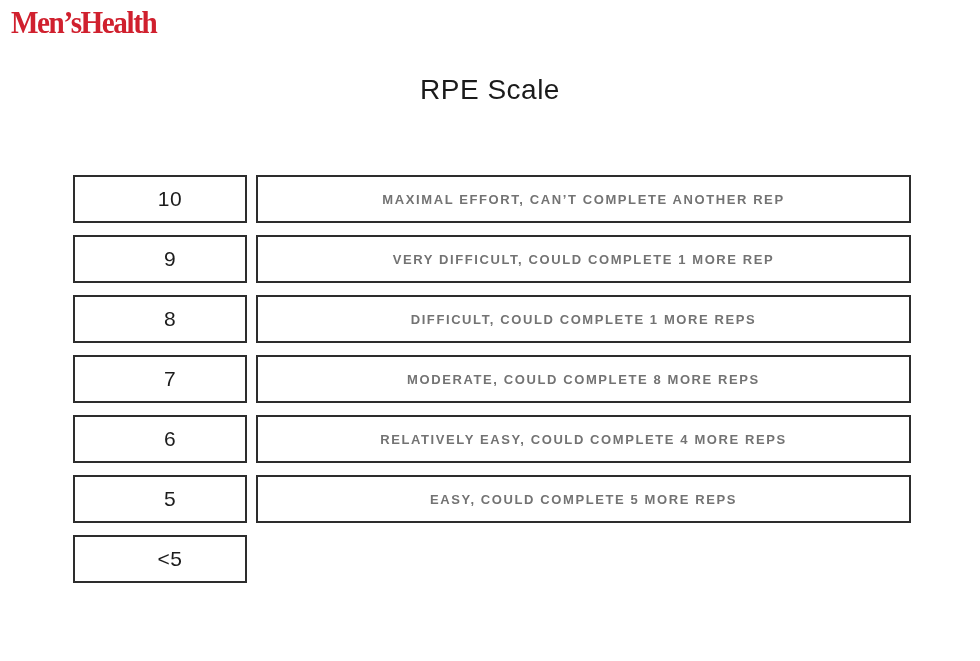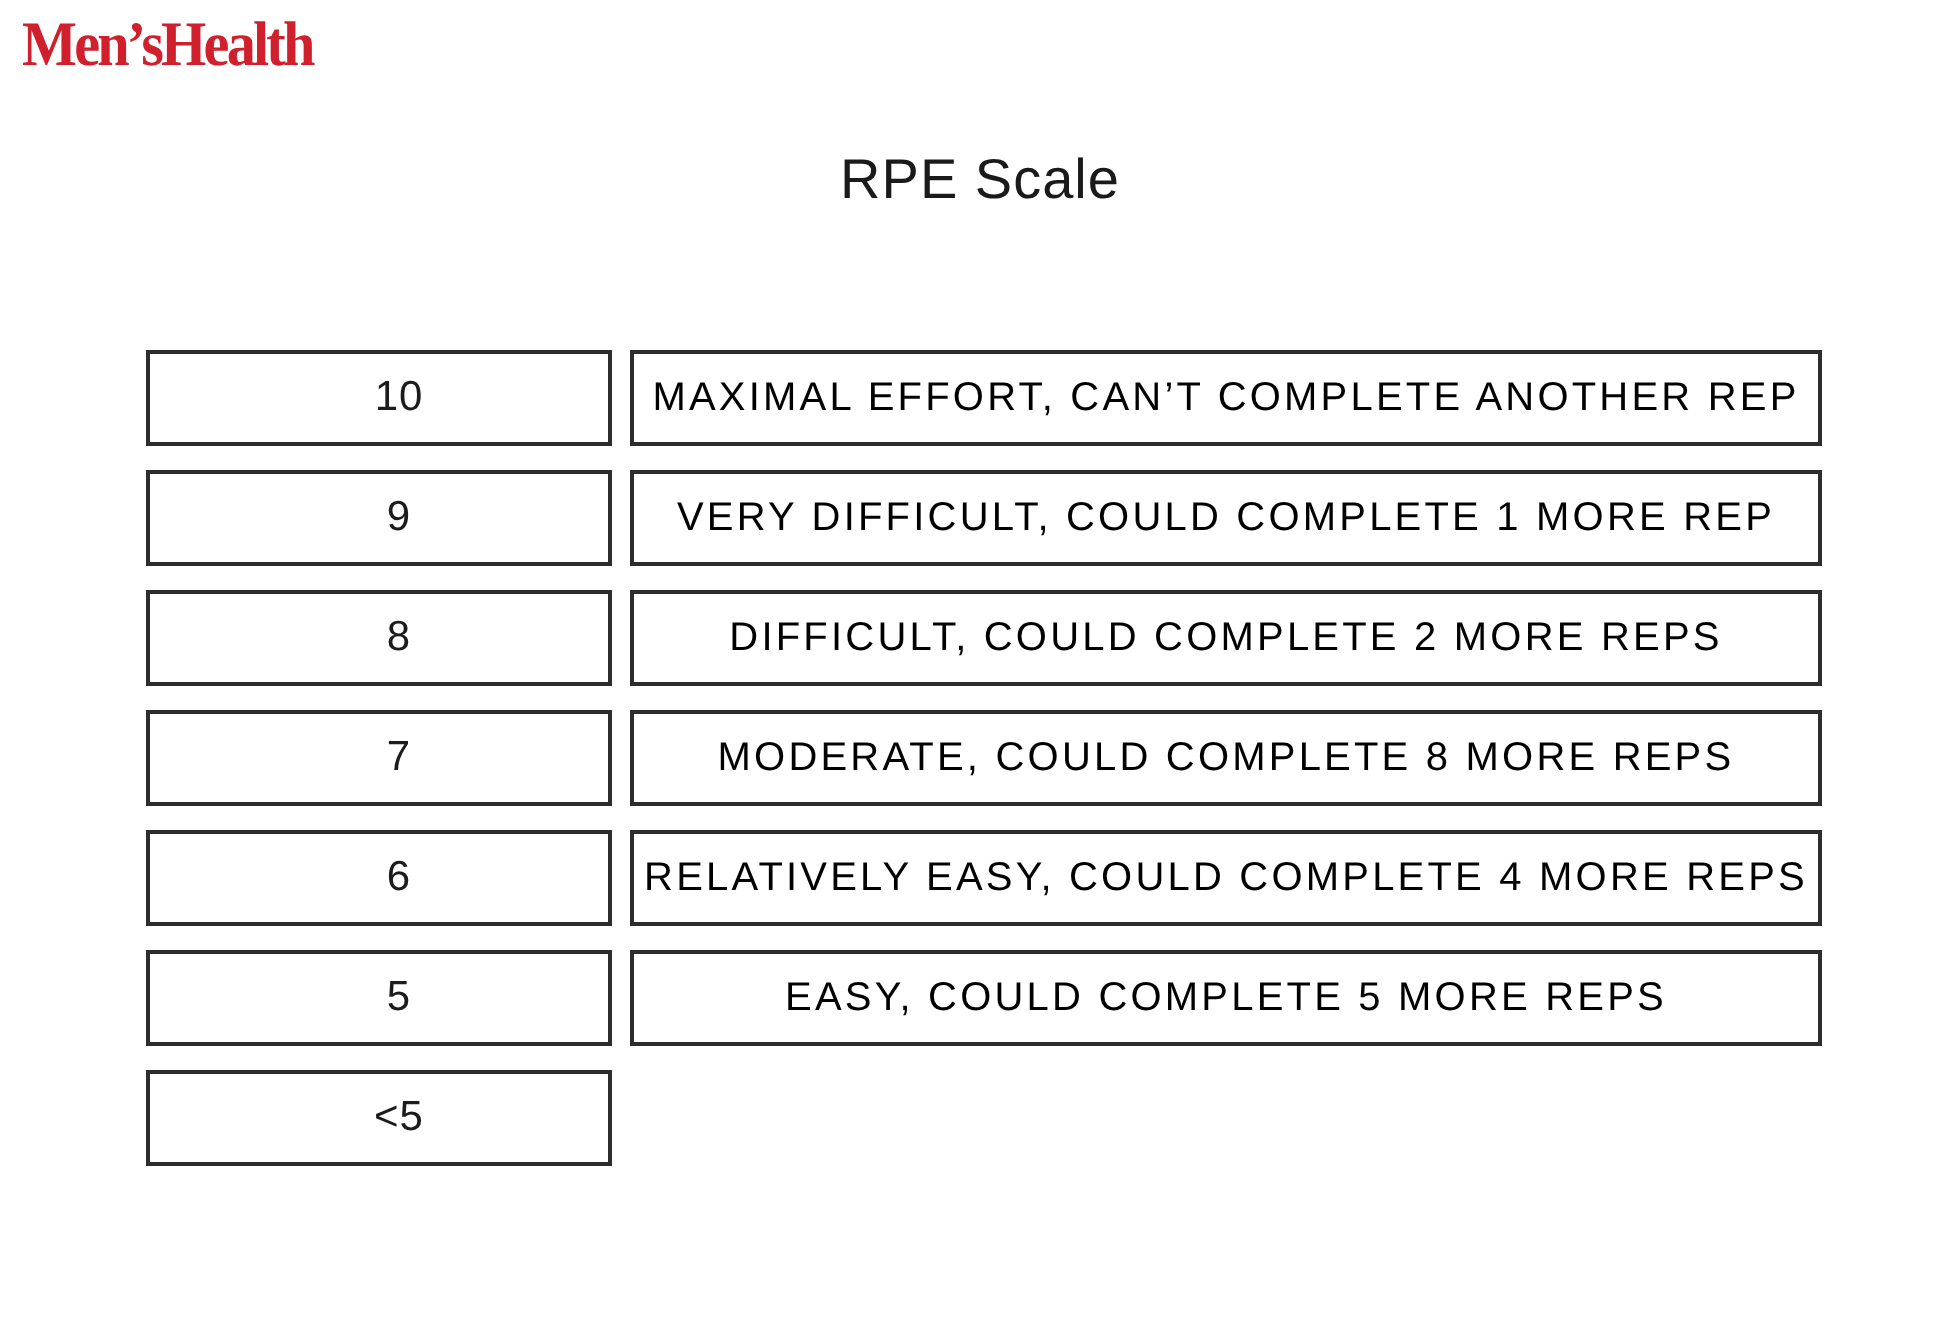--- a/index.html
+++ b/index.html
@@ -52,33 +52,34 @@
     height: 48px;
   }
   .cell {
     border: 2px solid #2d2d2d;
     background: #ffffff;
     display: flex;
     align-items: center;
     justify-content: center;
   }
   .cell.score {
-    width: 233px;
+    width: 174px;
     flex: 0 0 auto;
     font-size: 21px;
     letter-spacing: 0.5px;
     color: #1c1c1c;
     padding-left: 20px;
   }
   .cell.desc {
     flex: 1 1 auto;
-    font-size: 20px;
+    font-size: 13px;
     letter-spacing: 1.6px;
-    color: #000000;
+    color: #737373;
     white-space: nowrap;
+    font-weight: bold;
   }
 </style>
 </head>
 <body>
 
 <div class="page">
 
   <div class="logo">Men’sHealth</div>
 
   <h1 class="title">RPE Scale</h1>
@@ -90,21 +91,21 @@
       <div class="cell desc">MAXIMAL EFFORT, CAN’T COMPLETE ANOTHER REP</div>
     </div>
 
     <div class="row">
       <div class="cell score">9</div>
       <div class="cell desc">VERY DIFFICULT, COULD COMPLETE 1 MORE REP</div>
     </div>
 
     <div class="row">
       <div class="cell score">8</div>
-      <div class="cell desc">DIFFICULT, COULD COMPLETE 2 MORE REPS</div>
+      <div class="cell desc">DIFFICULT, COULD COMPLETE 1 MORE REPS</div>
     </div>
 
     <div class="row">
       <div class="cell score">7</div>
       <div class="cell desc">MODERATE, COULD COMPLETE 8 MORE REPS</div>
     </div>
 
     <div class="row">
       <div class="cell score">6</div>
       <div class="cell desc">RELATIVELY EASY, COULD COMPLETE 4 MORE REPS</div>

